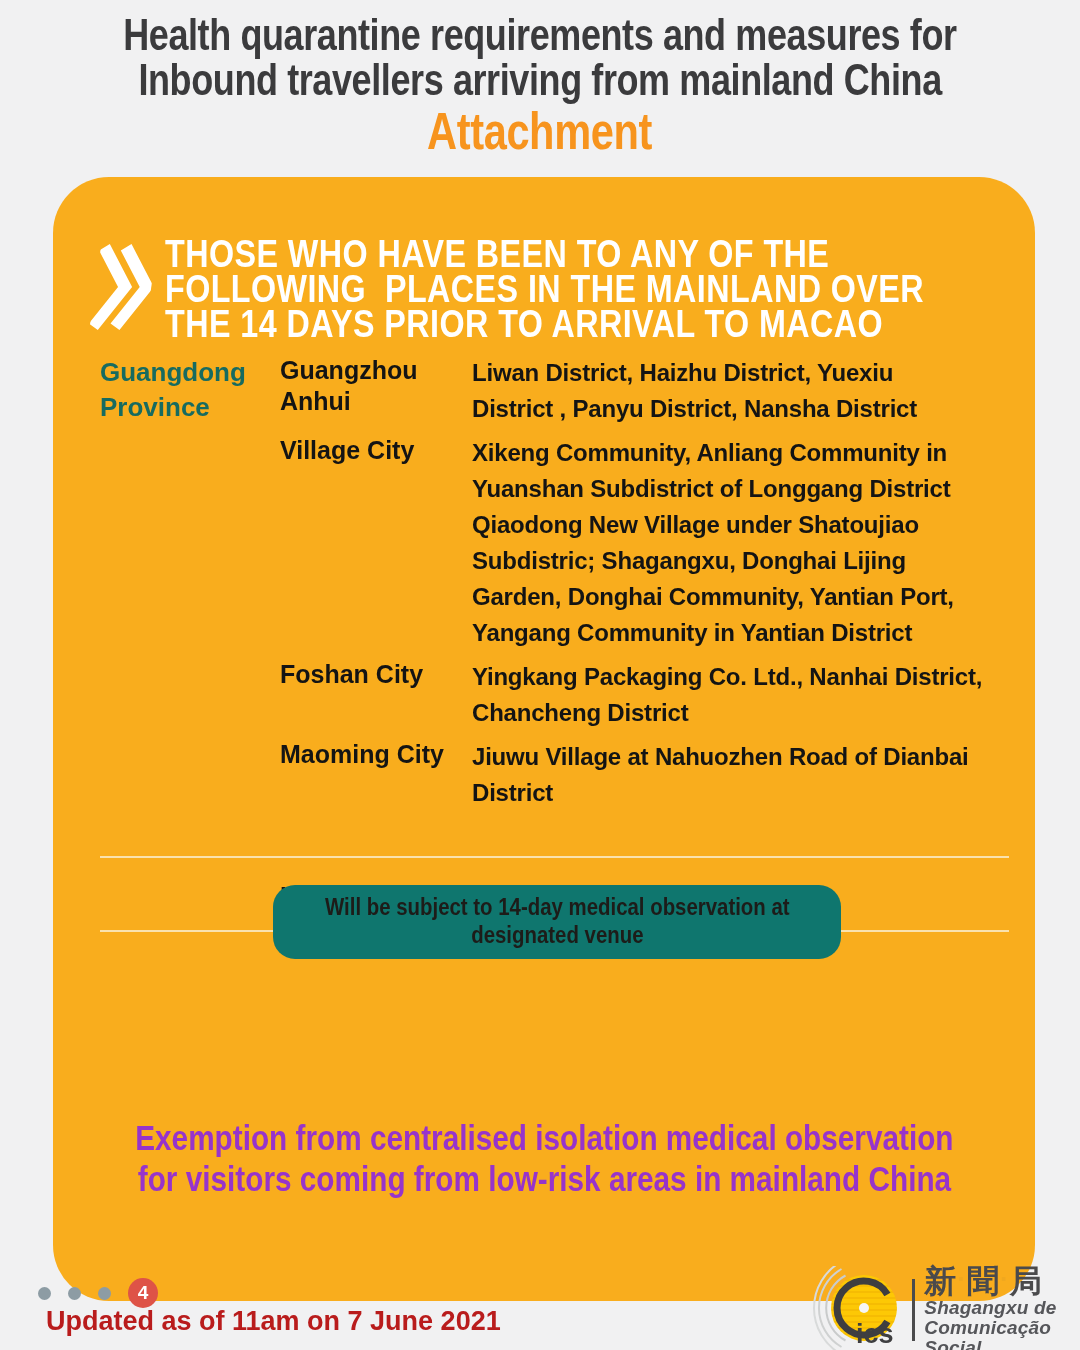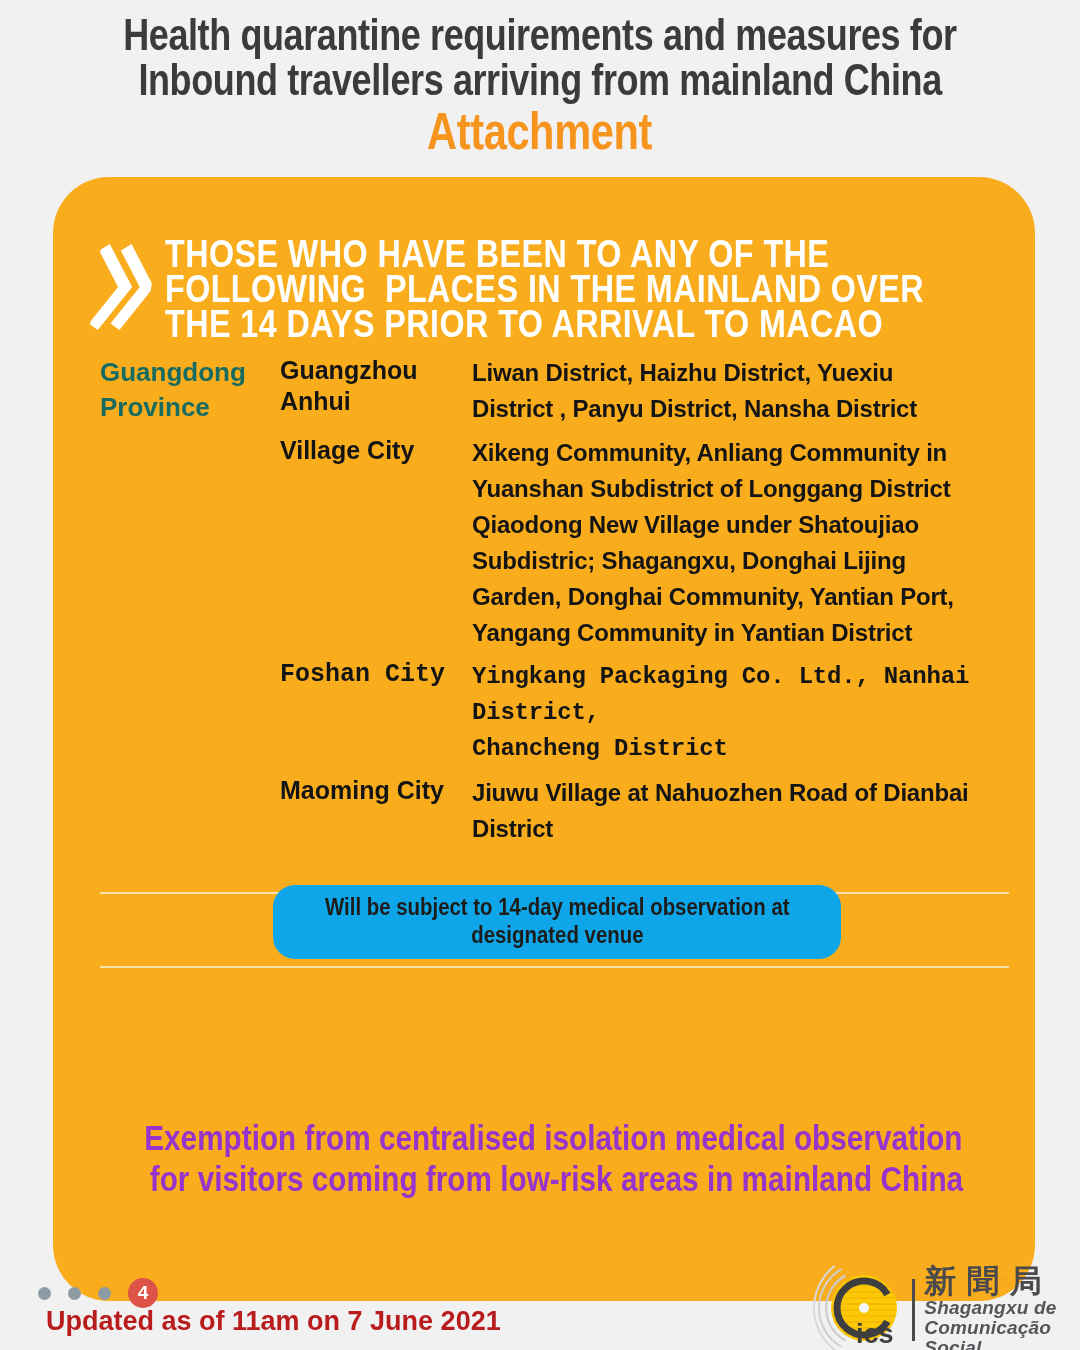--- a/index.html
+++ b/index.html
@@ -65,39 +65,39 @@
 
   
   .table { position:absolute; left:47px; top:178px; right:26px; }
   .section { display:grid; grid-template-columns:180px 192px 1fr; row-gap:8px; }
   .cell-province {
     grid-column:1; grid-row:1 / span 8;
     color:#176B60; font-weight:bold; font-size:26px; line-height:35px;
   }
   .cell-city { grid-column:2; font-weight:bold; font-size:25px; line-height:31px; color:#141414; padding-right:14px; }
   .cell-districts { grid-column:3; font-weight:bold; font-size:24px; line-height:36px; color:#141414; letter-spacing:-0.2px; white-space:pre-wrap; }
-  .r1 { grid-row:1; } .r2 { grid-row:2; } .r3 { grid-row:3;font-family:Liberation Mono, monospace; } .r4 { grid-row:4; }
+  .r1 { grid-row:1; } .r2 { grid-row:2; } .r3 { grid-row:3; } .r4 { grid-row:4; }
   .divider { height:2px; background:#FAEBC8; opacity:0.85; margin:13px 0 11px 0; }
   .sec2 .cell-city, .sec2 .cell-districts { padding-top:12px; }
 
   
   .pill {
     position:absolute; left:220px; top:708px; width:568px;
-    background:#0ea5e9; border-radius:22px;
+    background:#0f766e; border-radius:22px;
     text-align:center; padding:8px 6px 10px 6px;
   }
   .pill-line { display:block; }
   .pill-line > span {
     display:inline-block; transform:scaleX(0.85); transform-origin:center;
     font-weight:bold; font-size:24px; line-height:28px; color:#1D1C19; white-space:pre;
   }
 
   
   .exemption { position:absolute; left:0; top:940px; width:100%; text-align:center; }
-  .exemption-line { display:block;text-align:right; }
+  .exemption-line { display:block; }
   .exemption-line > span {
     display:inline-block; transform:scaleX(0.85); transform-origin:center;
     font-weight:bold; font-size:35px; line-height:41px; color:#9734CB; white-space:pre;
   }
 
   
   .pager { position:absolute; left:38px; top:1278px; display:flex; align-items:center; }
   .pager-dot { width:13px; height:13px; border-radius:50%; background:#8D9CA4; margin-right:17px; }
   .pager-badge {
     width:30px; height:30px; border-radius:50%; background:#DE5347;

